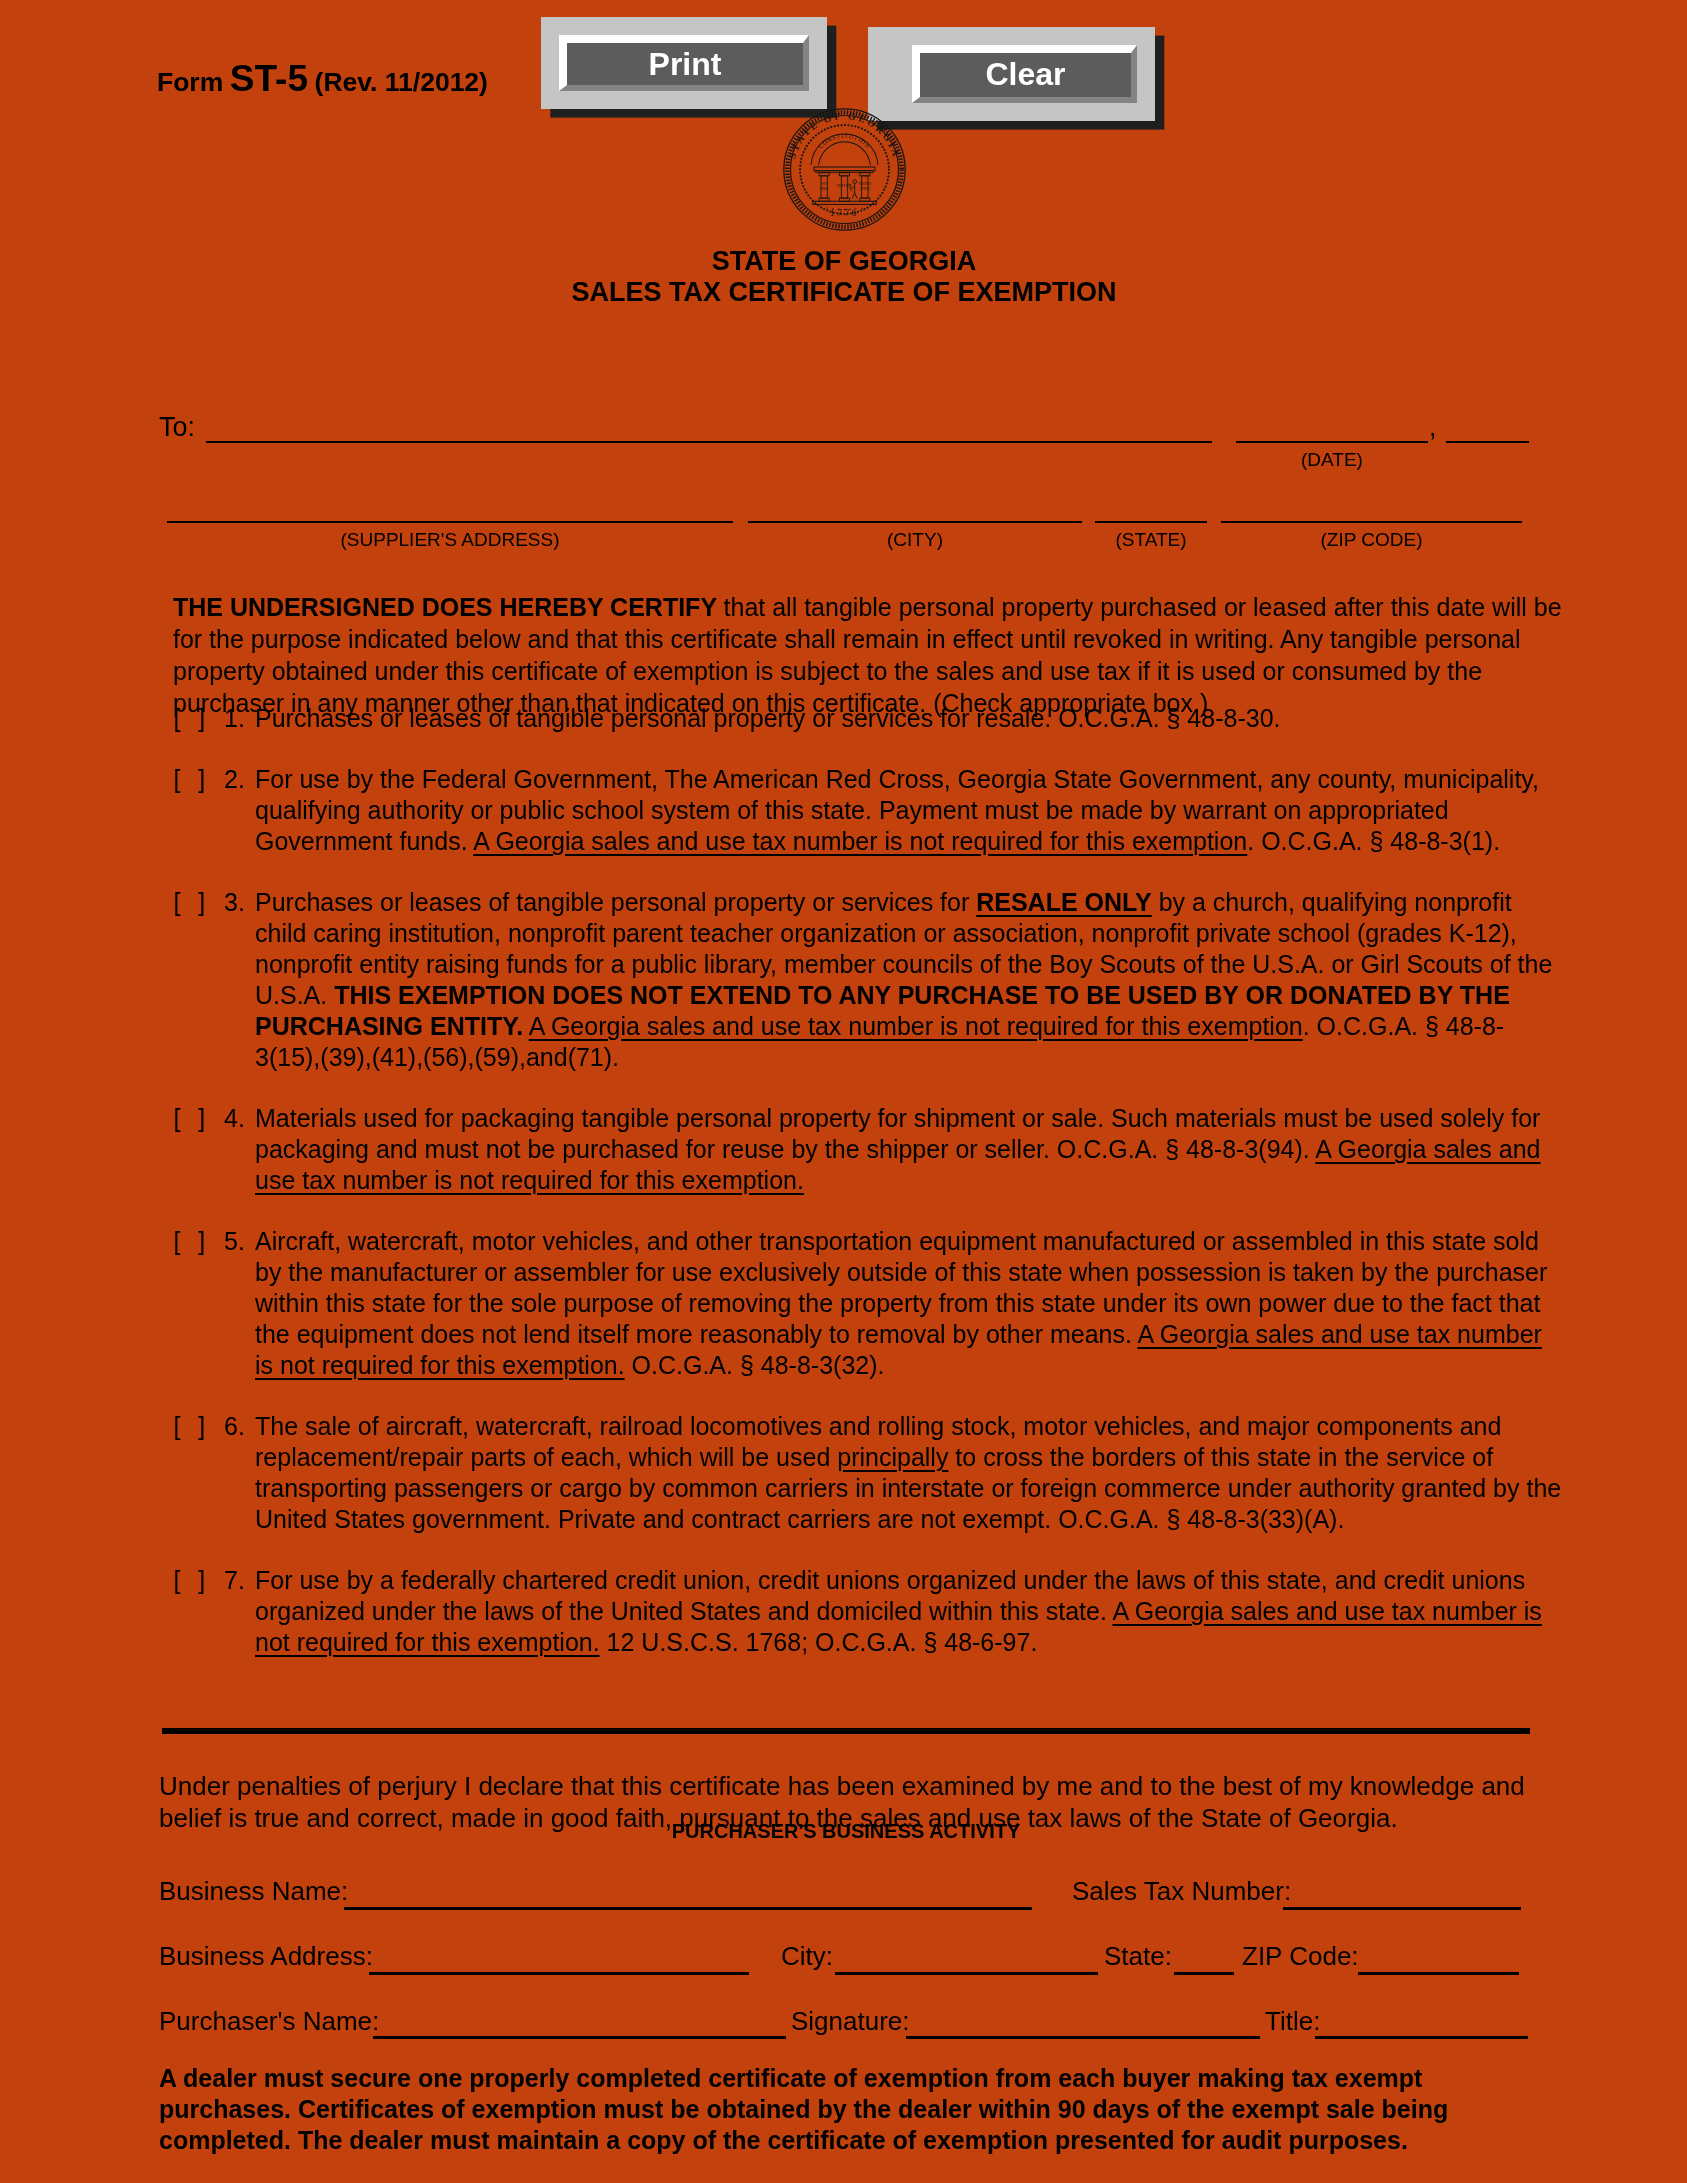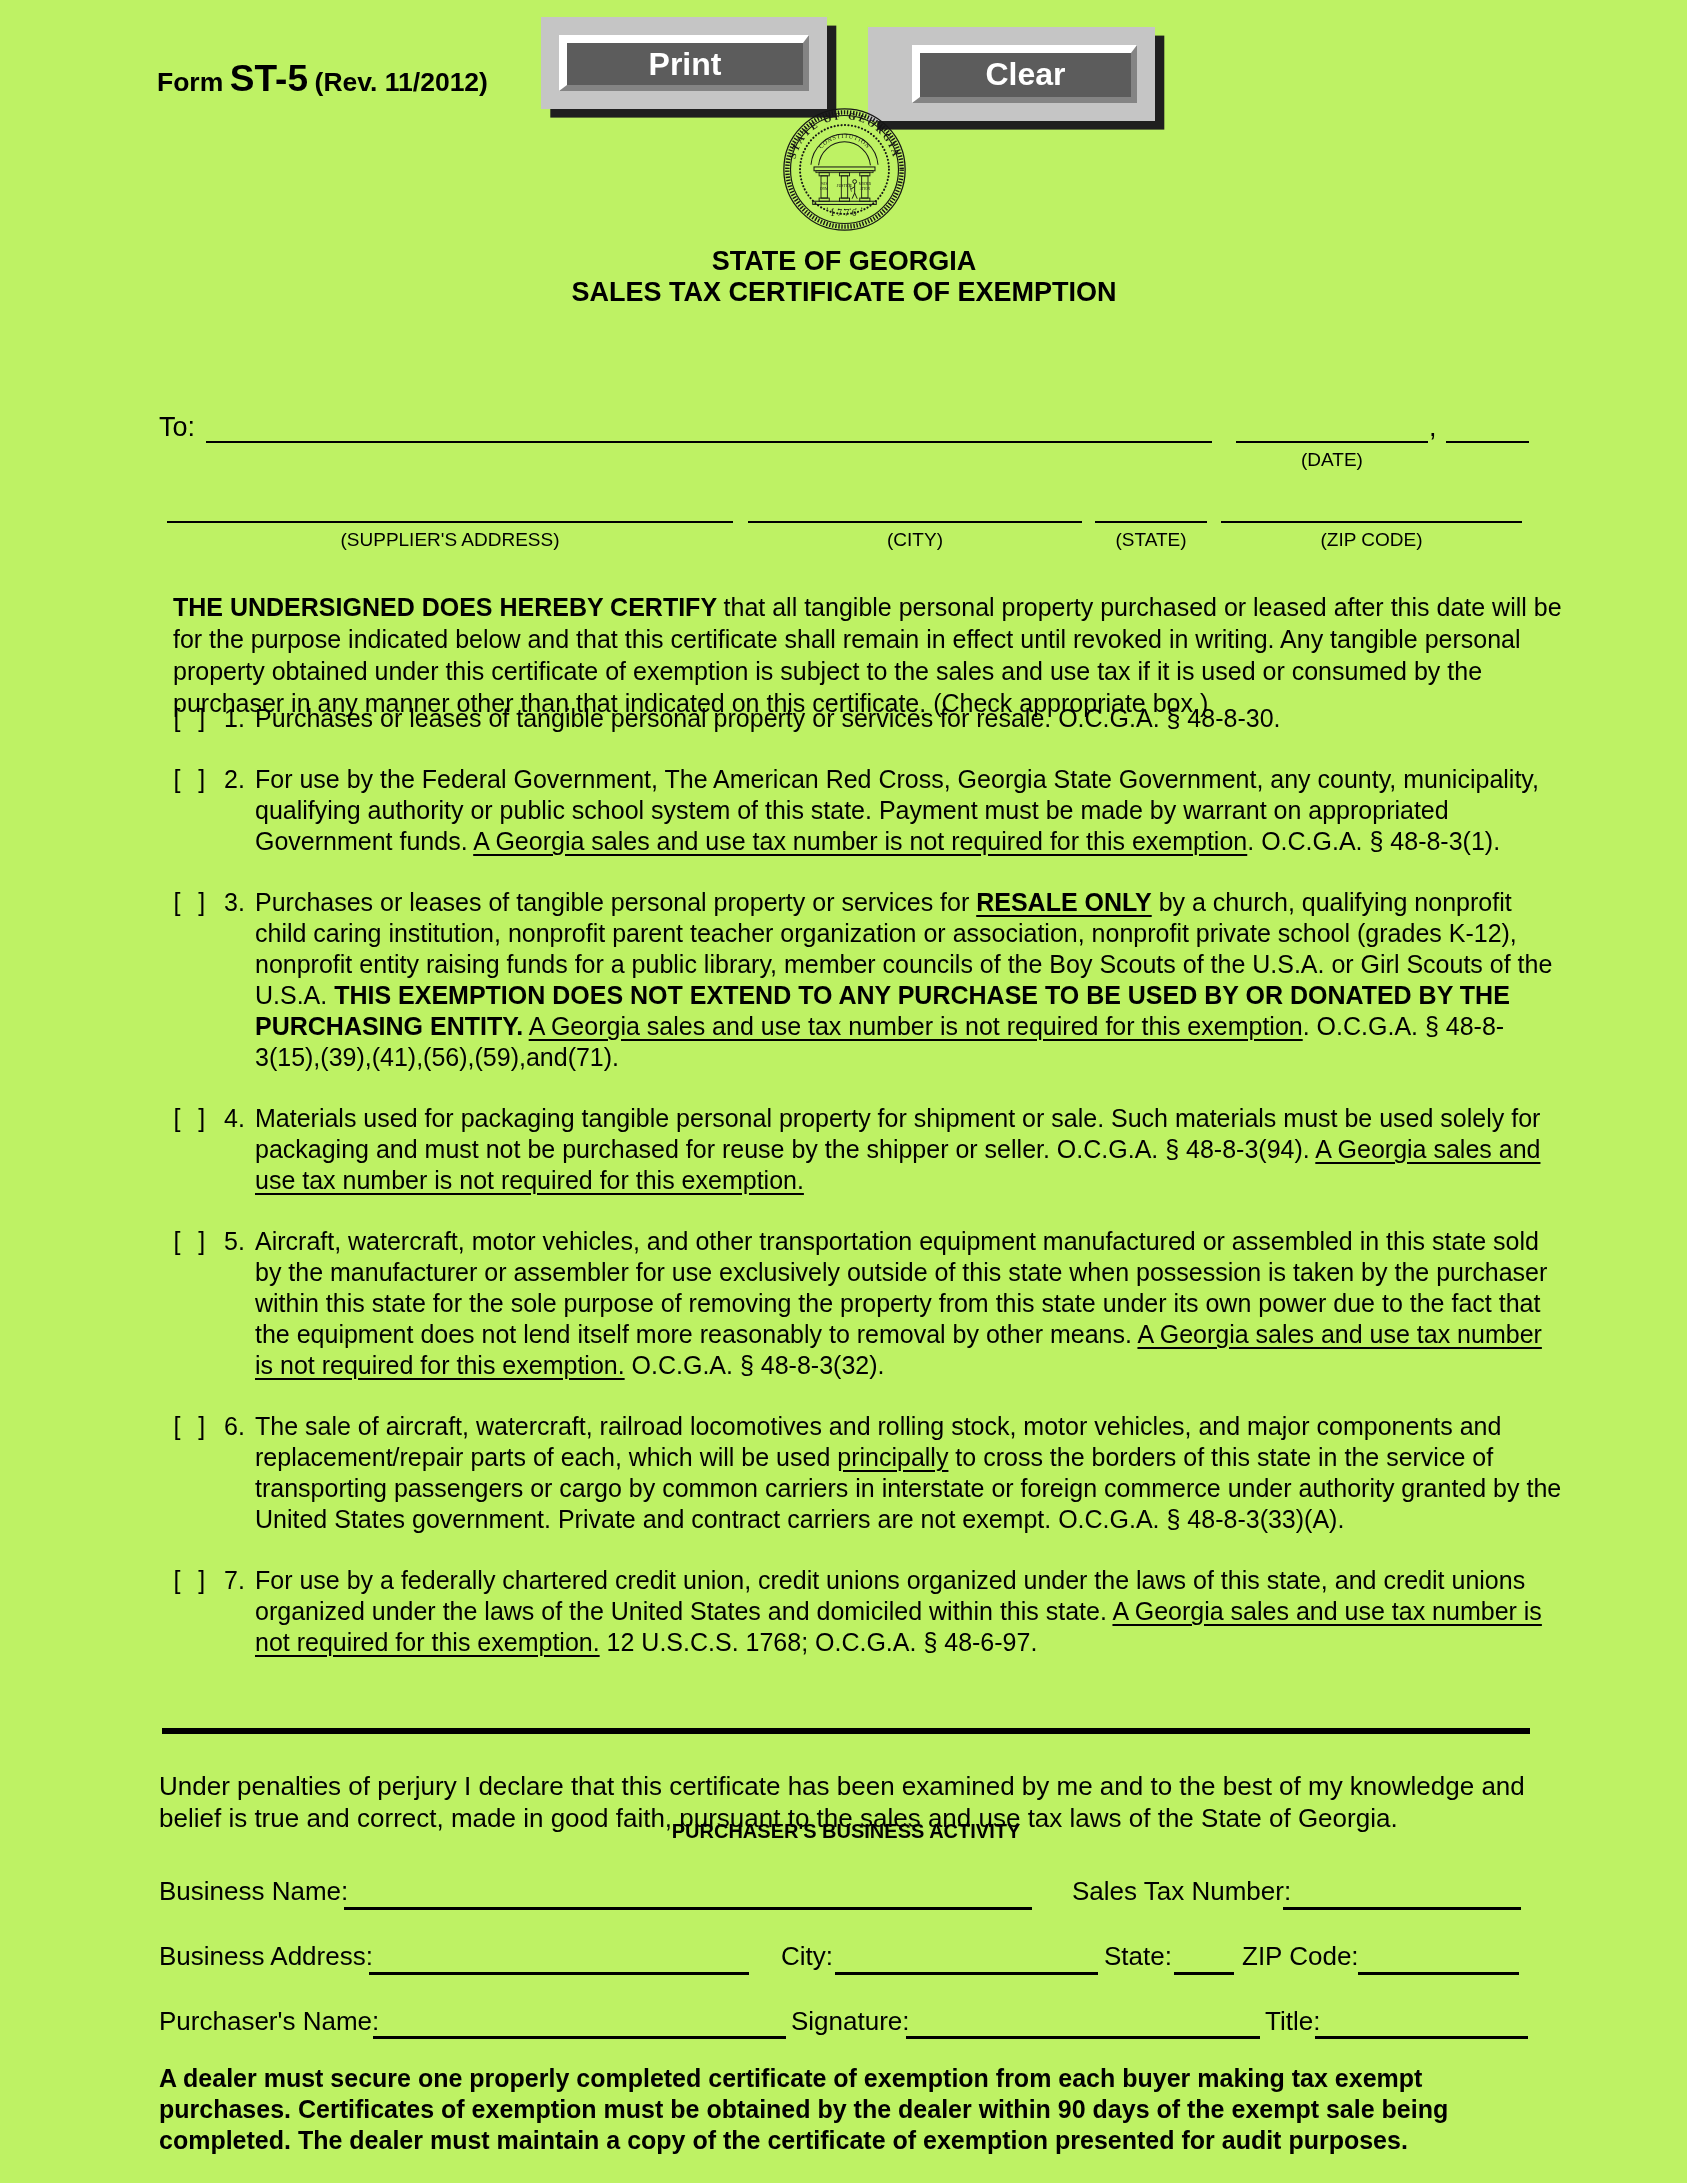--- a/index.html
+++ b/index.html
@@ -1,16 +1,16 @@
 <!DOCTYPE html>
 <html style="font-size:10.6px"><head>
 <meta charset="utf-8">
 <style>
   html,body{margin:0;padding:0;background:#888;}
-  .page{position:relative;width:1687px;height:2183px;background:#bef264;color:#000;
+  .page{position:relative;width:1687px;height:2183px;background:#c2410c;color:#000;
         font-family:"Liberation Sans","DejaVu Sans",sans-serif;overflow:hidden;}
   .abs{position:absolute;}
   .b{font-weight:bold;}
   .u{text-decoration:underline;text-decoration-thickness:2px;text-underline-offset:4px;}
 
   
   .form-id{left:157px;top:58px;display:flex;align-items:baseline;gap:6.6px;font-weight:bold;}
   .fi-prefix{font-size:26.5px;}
   .fi-number{font-size:37px;}
   .fi-rev{font-size:26.5px;}

